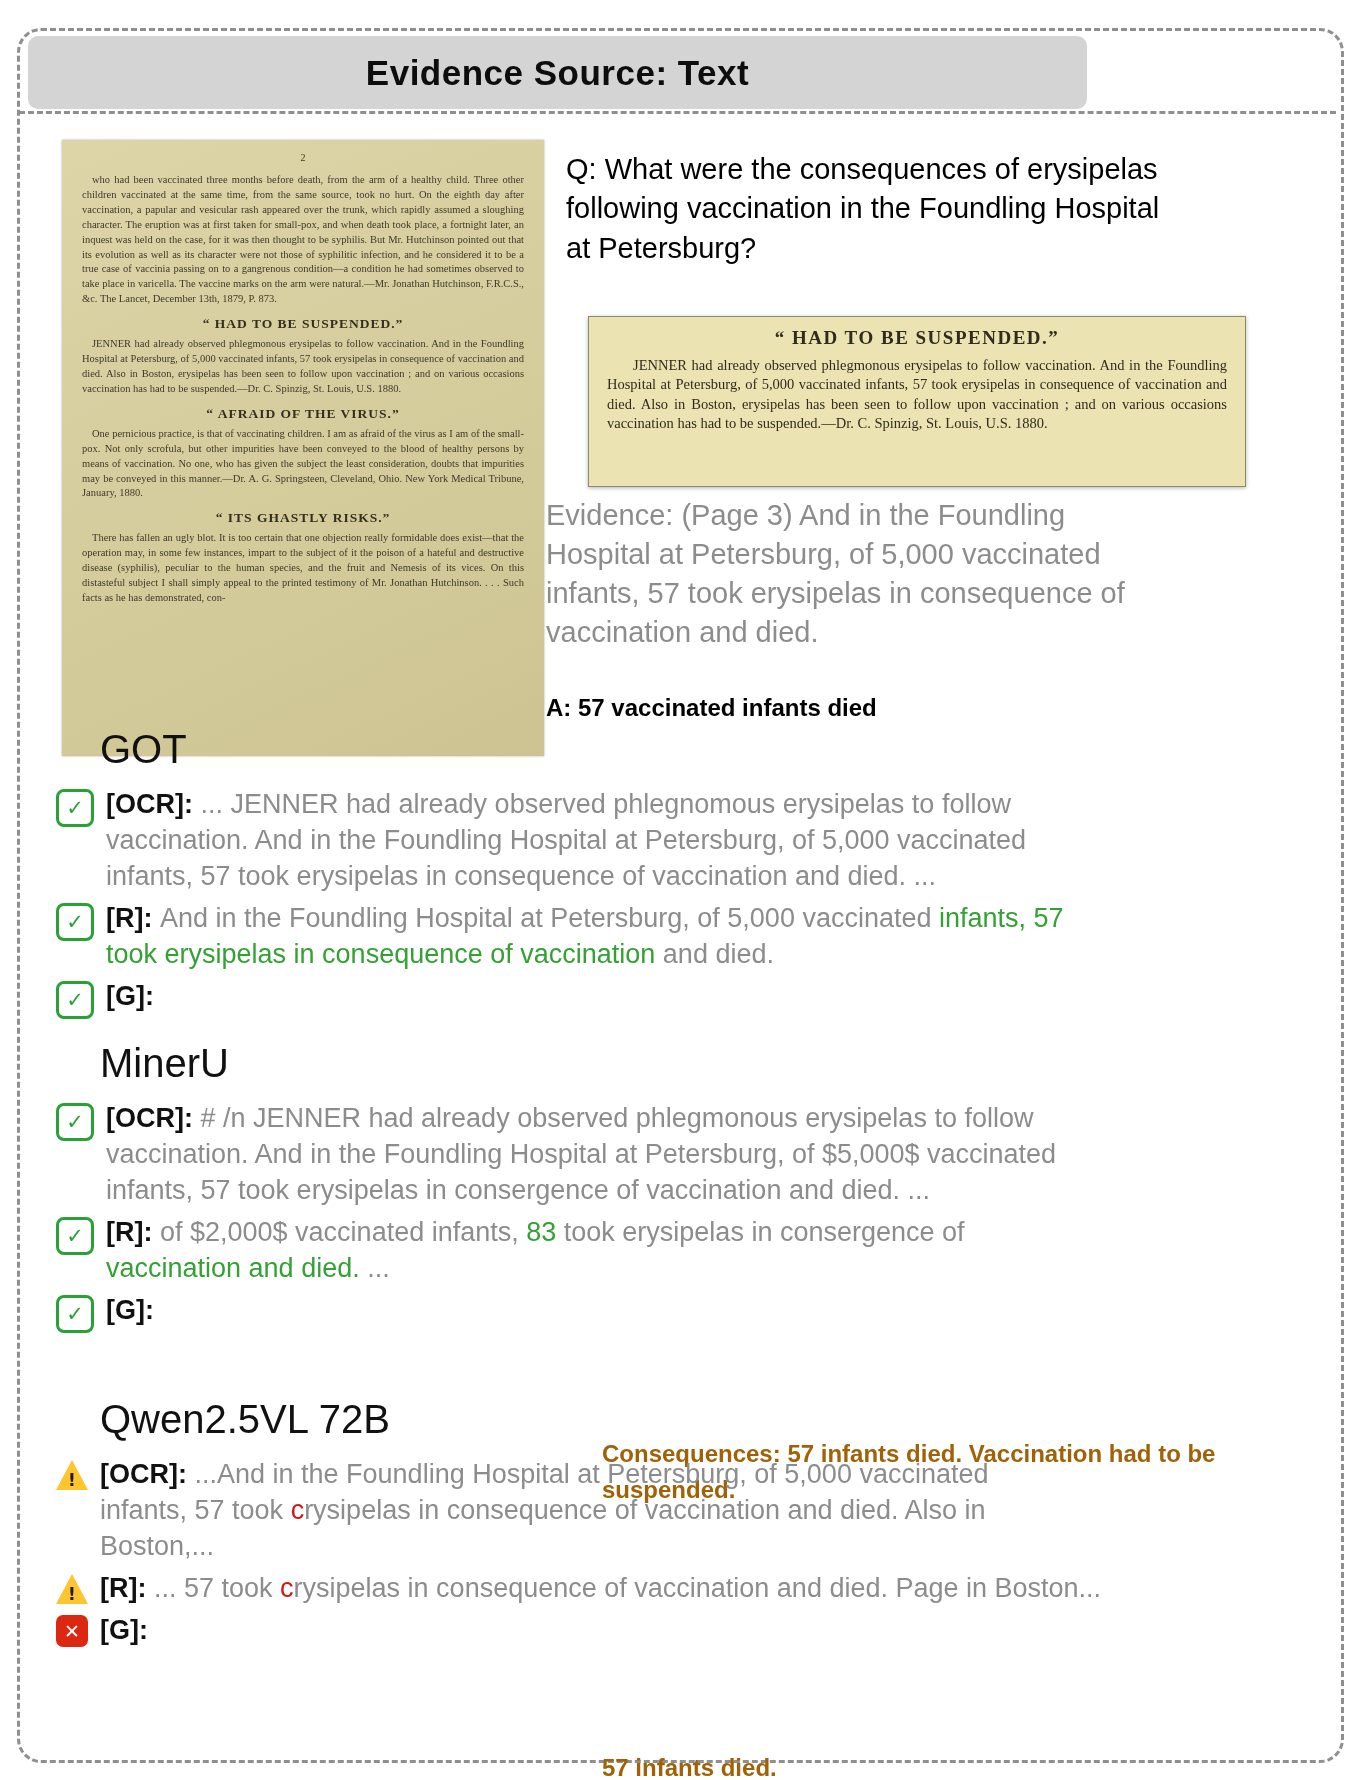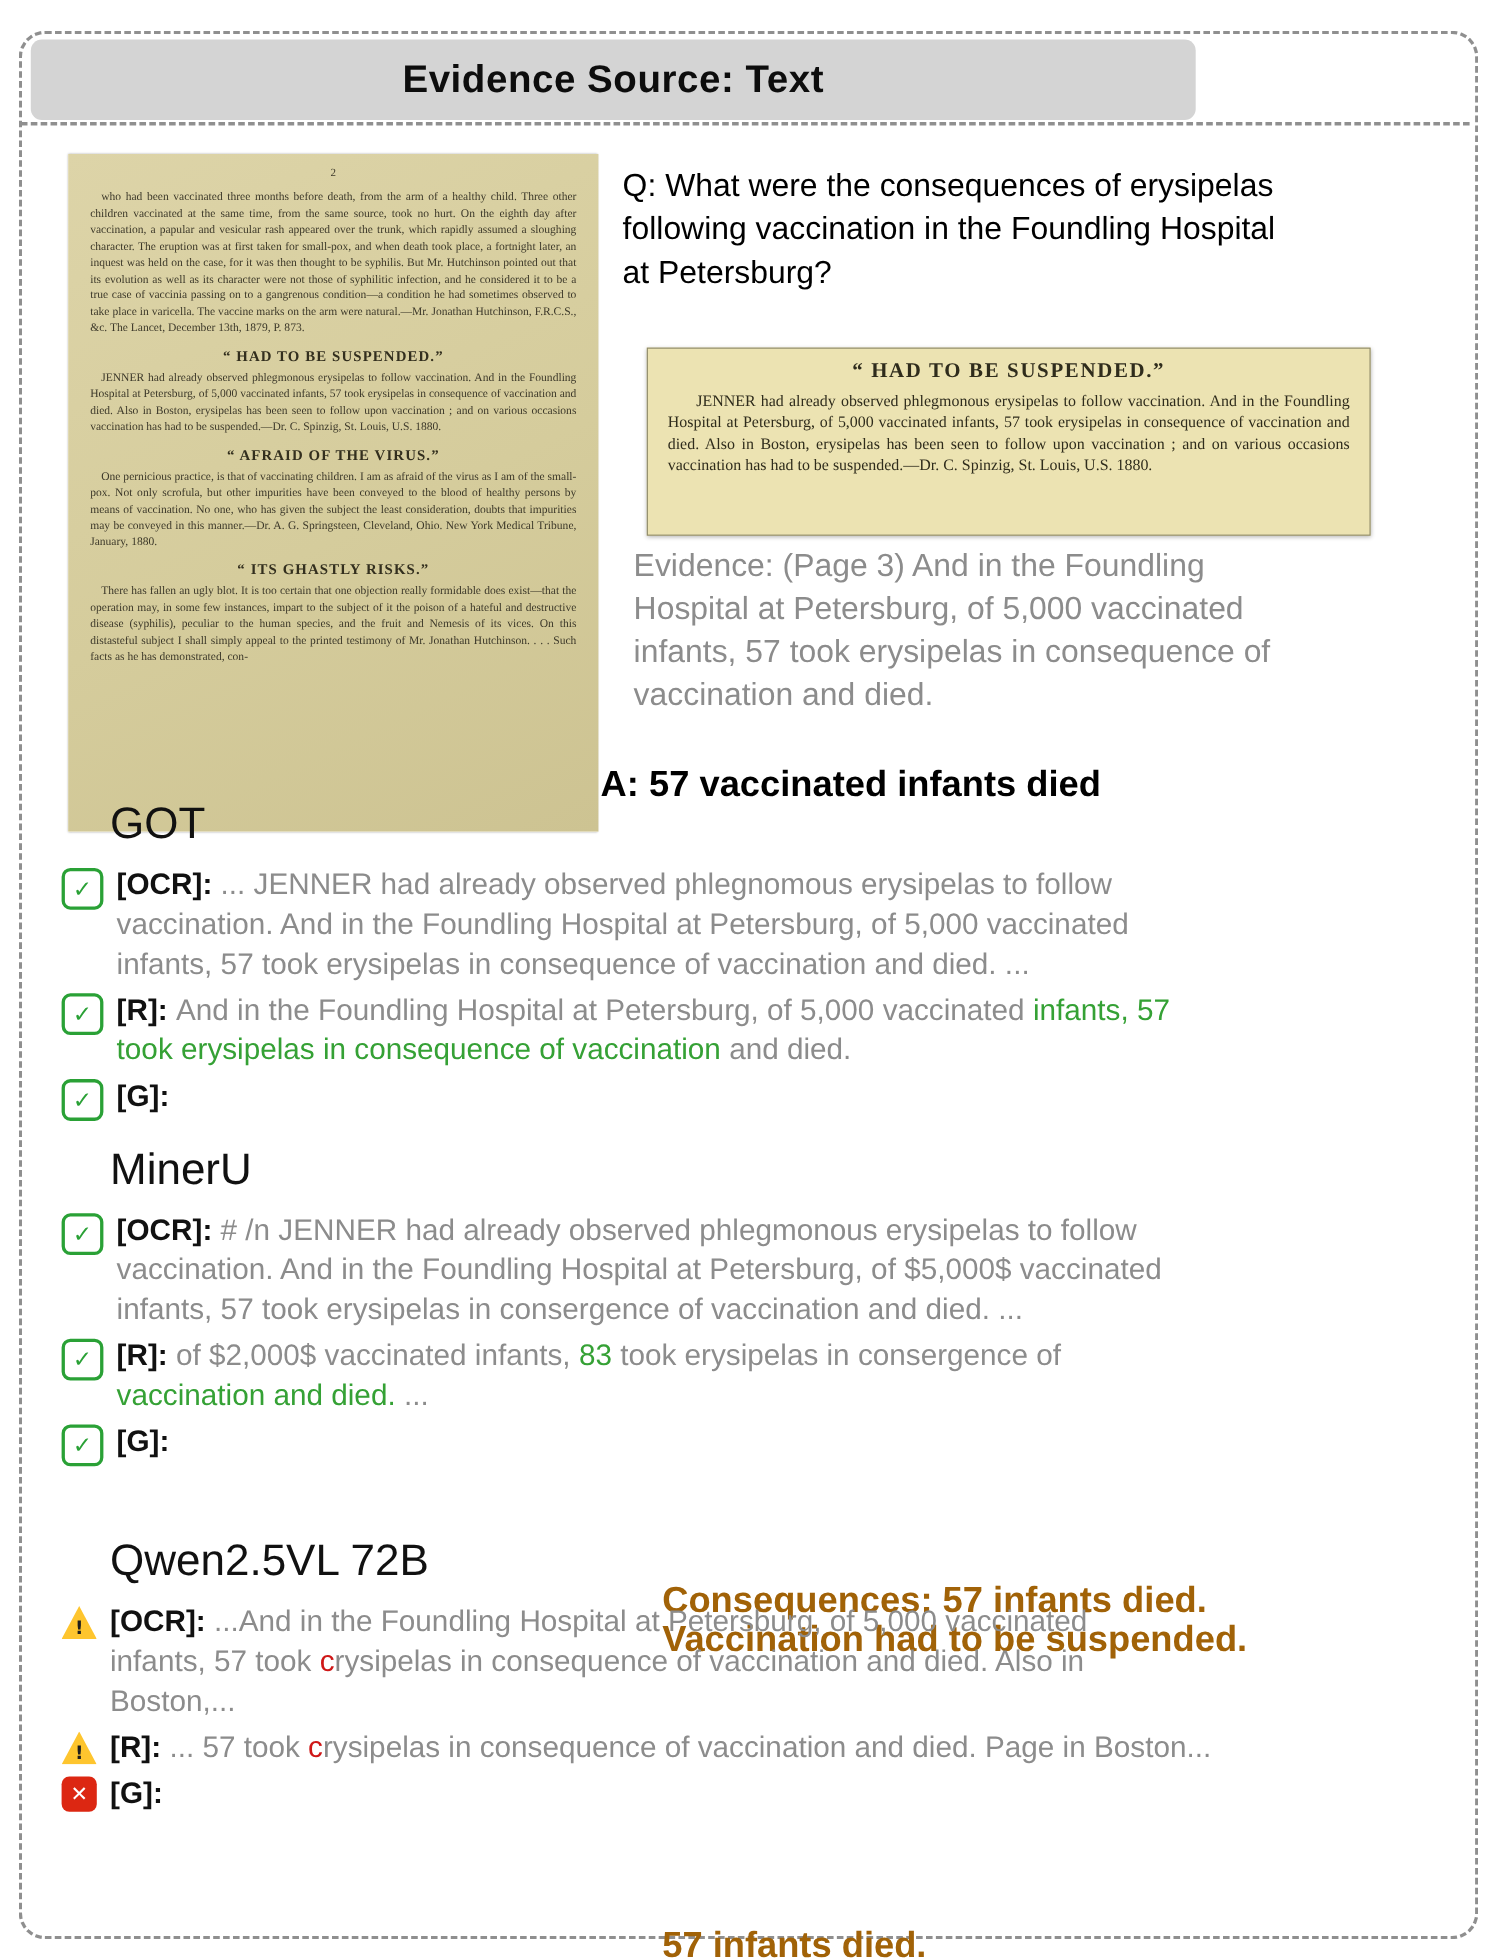--- a/index.html
+++ b/index.html
@@ -19,22 +19,22 @@
   .scan-para{margin:0 0 5px;font-size:10.5px;line-height:1.42;text-align:justify;text-indent:10px;}
   .scan-heading{margin:9px 0 5px;font-size:13.5px;font-weight:700;letter-spacing:1px;text-align:center;color:#332f1e;}
 
   
   .question{position:absolute;left:546px;top:150px;width:690px;margin:0;font-size:29px;line-height:1.36;color:#000;white-space:pre-wrap;padding-left:20px;}
   .crop{position:absolute;left:588px;top:316px;width:620px;height:155px;background:#ece3b2;border:1px solid #8e8968;
         padding:6px 18px 8px;font-family:"Liberation Serif","DejaVu Serif",serif;color:#2f2c1c;overflow:hidden;
         box-shadow:0 1px 4px rgba(0,0,0,.3);}
   .crop-heading{margin:4px 0 7px;text-align:center;font-size:19px;font-weight:700;letter-spacing:1.5px;}
   .crop-body{margin:0;font-size:14.5px;line-height:1.34;text-align:justify;text-indent:26px;}
-  .evidence{position:absolute;left:576px;top:496px;width:660px;margin:0;font-size:29px;line-height:1.34;color:#8c8c8c;white-space:pre-wrap;}
-  .answer{position:absolute;left:546px;top:694px;margin:0;font-size:33px;font-weight:700;color:#000;}
+  .evidence{position:absolute;left:546px;top:496px;width:660px;margin:0;font-size:29px;line-height:1.34;color:#8c8c8c;white-space:pre-wrap;}
+  .answer{position:absolute;left:546px;top:694px;margin:0;font-size:24px;font-weight:700;color:#000;}
 
   
   .model{position:absolute;left:56px;width:1190px;}
   .model.m0{top:726px}.model.m1{top:1040px}.model.m2{top:1396px}
   .model-name{margin:0 0 14px 44px;font-size:40px;line-height:1.15;font-weight:400;color:#111;}
   .row{display:flex;align-items:flex-start;margin:0 0 6px;}
   .iconbox{flex:0 0 32px;height:32px;margin:3px 12px 0 0;position:relative;display:flex;align-items:center;justify-content:center;font-family:"DejaVu Sans",sans-serif;}
   .iconbox.pass{background:#ffffff;border:3px solid #2aa136;border-radius:8px;color:#2aa136;font-size:21px;font-weight:700;}
   .iconbox.fail{background:#dc2712;border-radius:7px;color:#ffffff;font-size:19px;font-weight:700;}
   .iconbox.warn .tri{position:absolute;left:0;top:1px;width:32px;height:30px;background:#fec52e;clip-path:polygon(50% 0,100% 100%,0 100%);}

